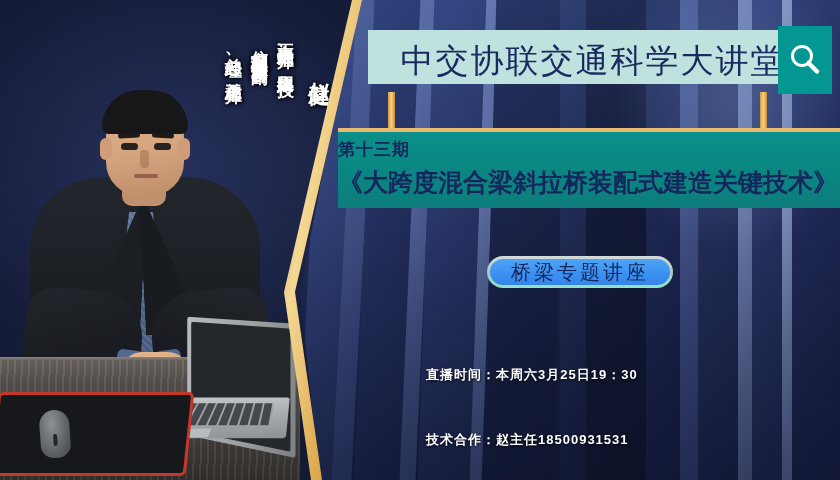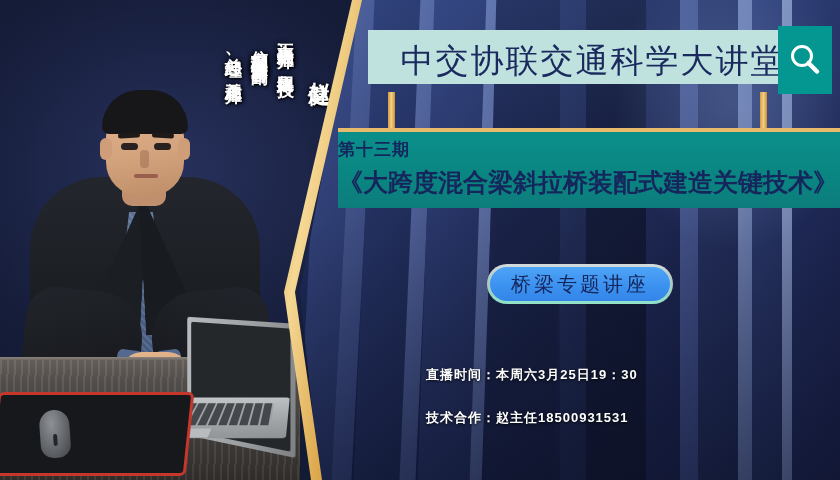--- a/index.html
+++ b/index.html
@@ -222,41 +222,41 @@
     padding:6px 0 0 0;
   }
   .issue{
     color:#15265c;font-size:17px;font-weight:bold;letter-spacing:1px;
   }
   .subject{
     color:#15265c;font-size:25px;font-weight:bold;text-align:left;
     letter-spacing:0px;margin-top:5px;white-space:nowrap;
   }
   .pill-wrap{
-    position:absolute;left:487px;top:264px;width:186px;height:40px;
+    position:absolute;left:487px;top:256px;width:186px;height:32px;
     border-radius:26px;
     background:linear-gradient(180deg,#d5dadc 0%,#a8c9c0 50%,#8fe3c9 100%);
     padding:3px;box-sizing:border-box;
   }
   .pill-inner{
     width:100%;height:100%;border-radius:23px;
     background:linear-gradient(180deg,#4ea4f6 0%,#3a90ef 60%,#3485e9 100%);
     display:flex;align-items:center;justify-content:center;
   }
   .pill-label{
     color:#15265c;font-size:20px;font-weight:500;letter-spacing:3px;
   }
 
   
   .info{
     position:absolute;color:#fff;font-size:13px;font-weight:bold;letter-spacing:1px;
     text-shadow:0 1px 3px rgba(0,0,0,.85);white-space:nowrap;
   }
   .info1{left:426px;top:366px;}
-  .info2{left:426px;top:409px;}
+  .info2{left:426px;top:431px;}
 </style>
 </head>
 <body>
 
 <div id="poster">
 
   <div class="left-panel">
 
     <div class="person">
       <div class="torso"></div>

